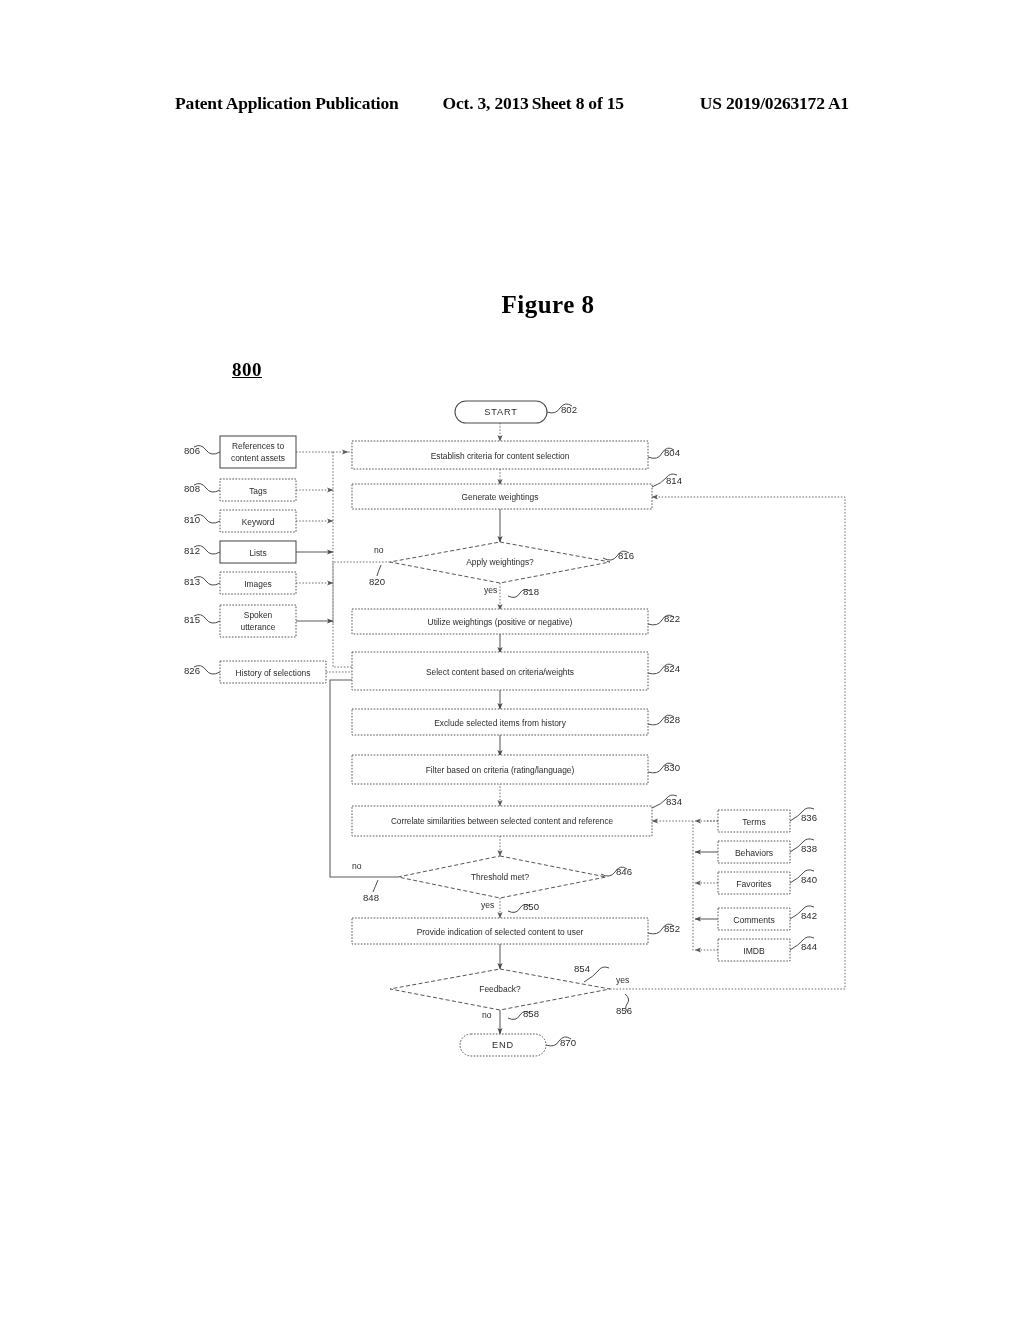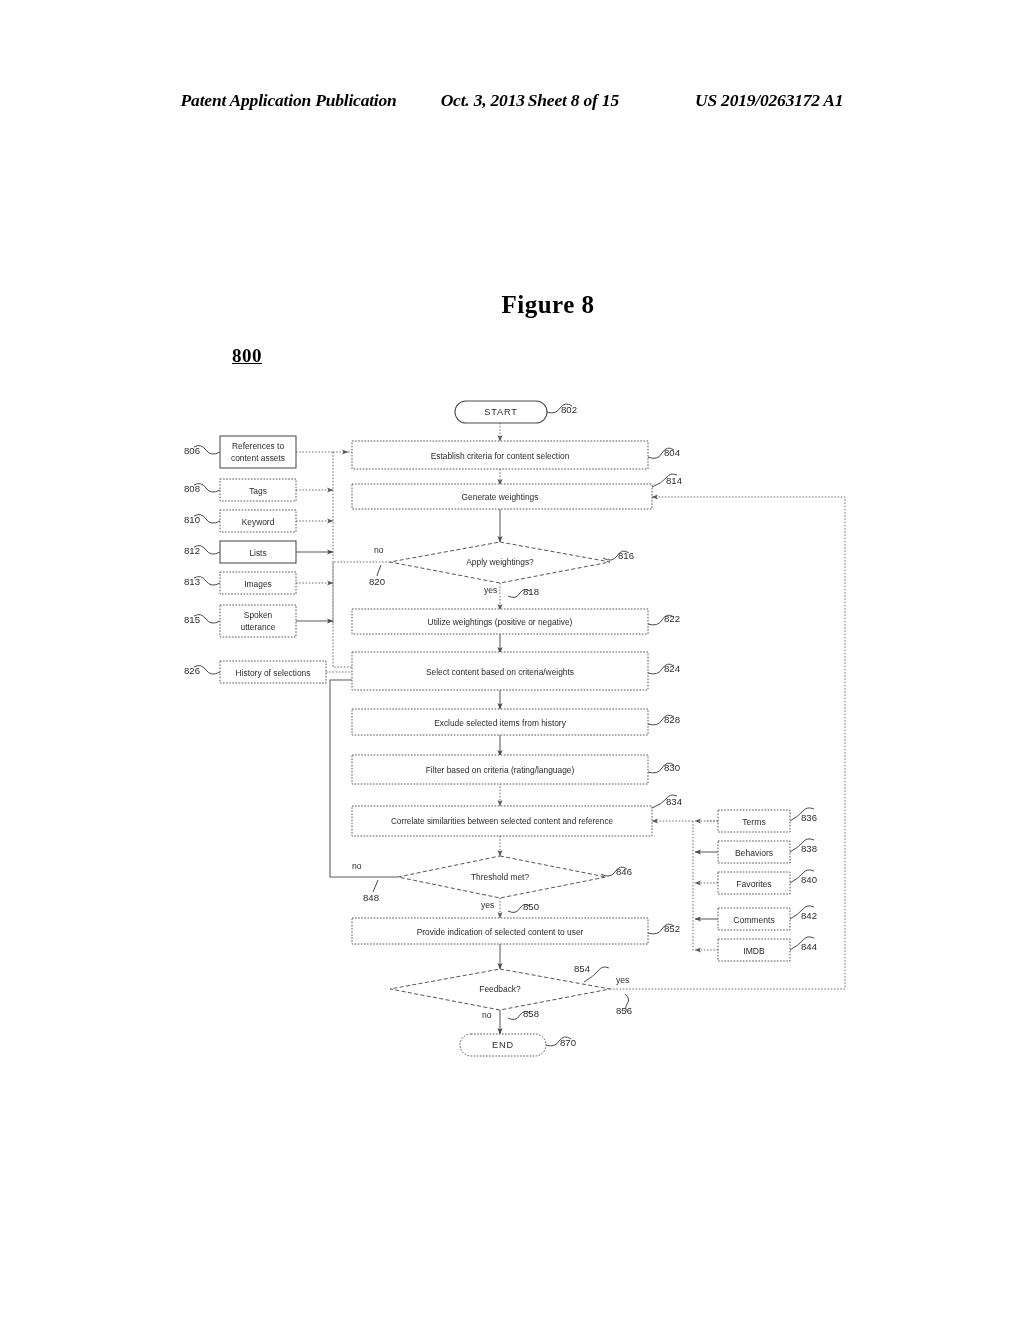--- a/index.html
+++ b/index.html
@@ -17,28 +17,27 @@
   }
 
   
   #page-header {
     position: absolute;
     left: 0;
     top: 86px;
     width: 1024px;
     height: 28px;
     display: flex;
-    align-items: center;
+    align-items: flex-end;
     justify-content: center;
     font-family: "Liberation Serif", serif;
     font-weight: bold;
     font-size: 17.5px;
     letter-spacing: -0.2px;
     white-space: nowrap;
-    font-style: italic;
   }
   #page-header .hdr-pub      { margin-right: 44px; }
   #page-header .hdr-date     { margin-right: 3px; }
   #page-header .hdr-sheet    { margin-right: 76px; }
   #page-header .hdr-patno    { }
 
   
   #figure-title {
     position: absolute;
     left: 0;
@@ -47,21 +46,21 @@
     text-align: center;
     font-family: "Liberation Serif", serif;
     font-weight: bold;
     font-size: 25px;
     letter-spacing: 0.5px;
     padding-left: 36px;
   }
   #figure-ref {
     position: absolute;
     left: 232px;
-    top: 345px;
+    top: 359px;
     font-family: "Liberation Serif", serif;
     font-weight: bold;
     font-size: 19px;
     text-decoration: underline;
     letter-spacing: 0.5px;
   }
 
   
   #flow-canvas {
     position: absolute;

